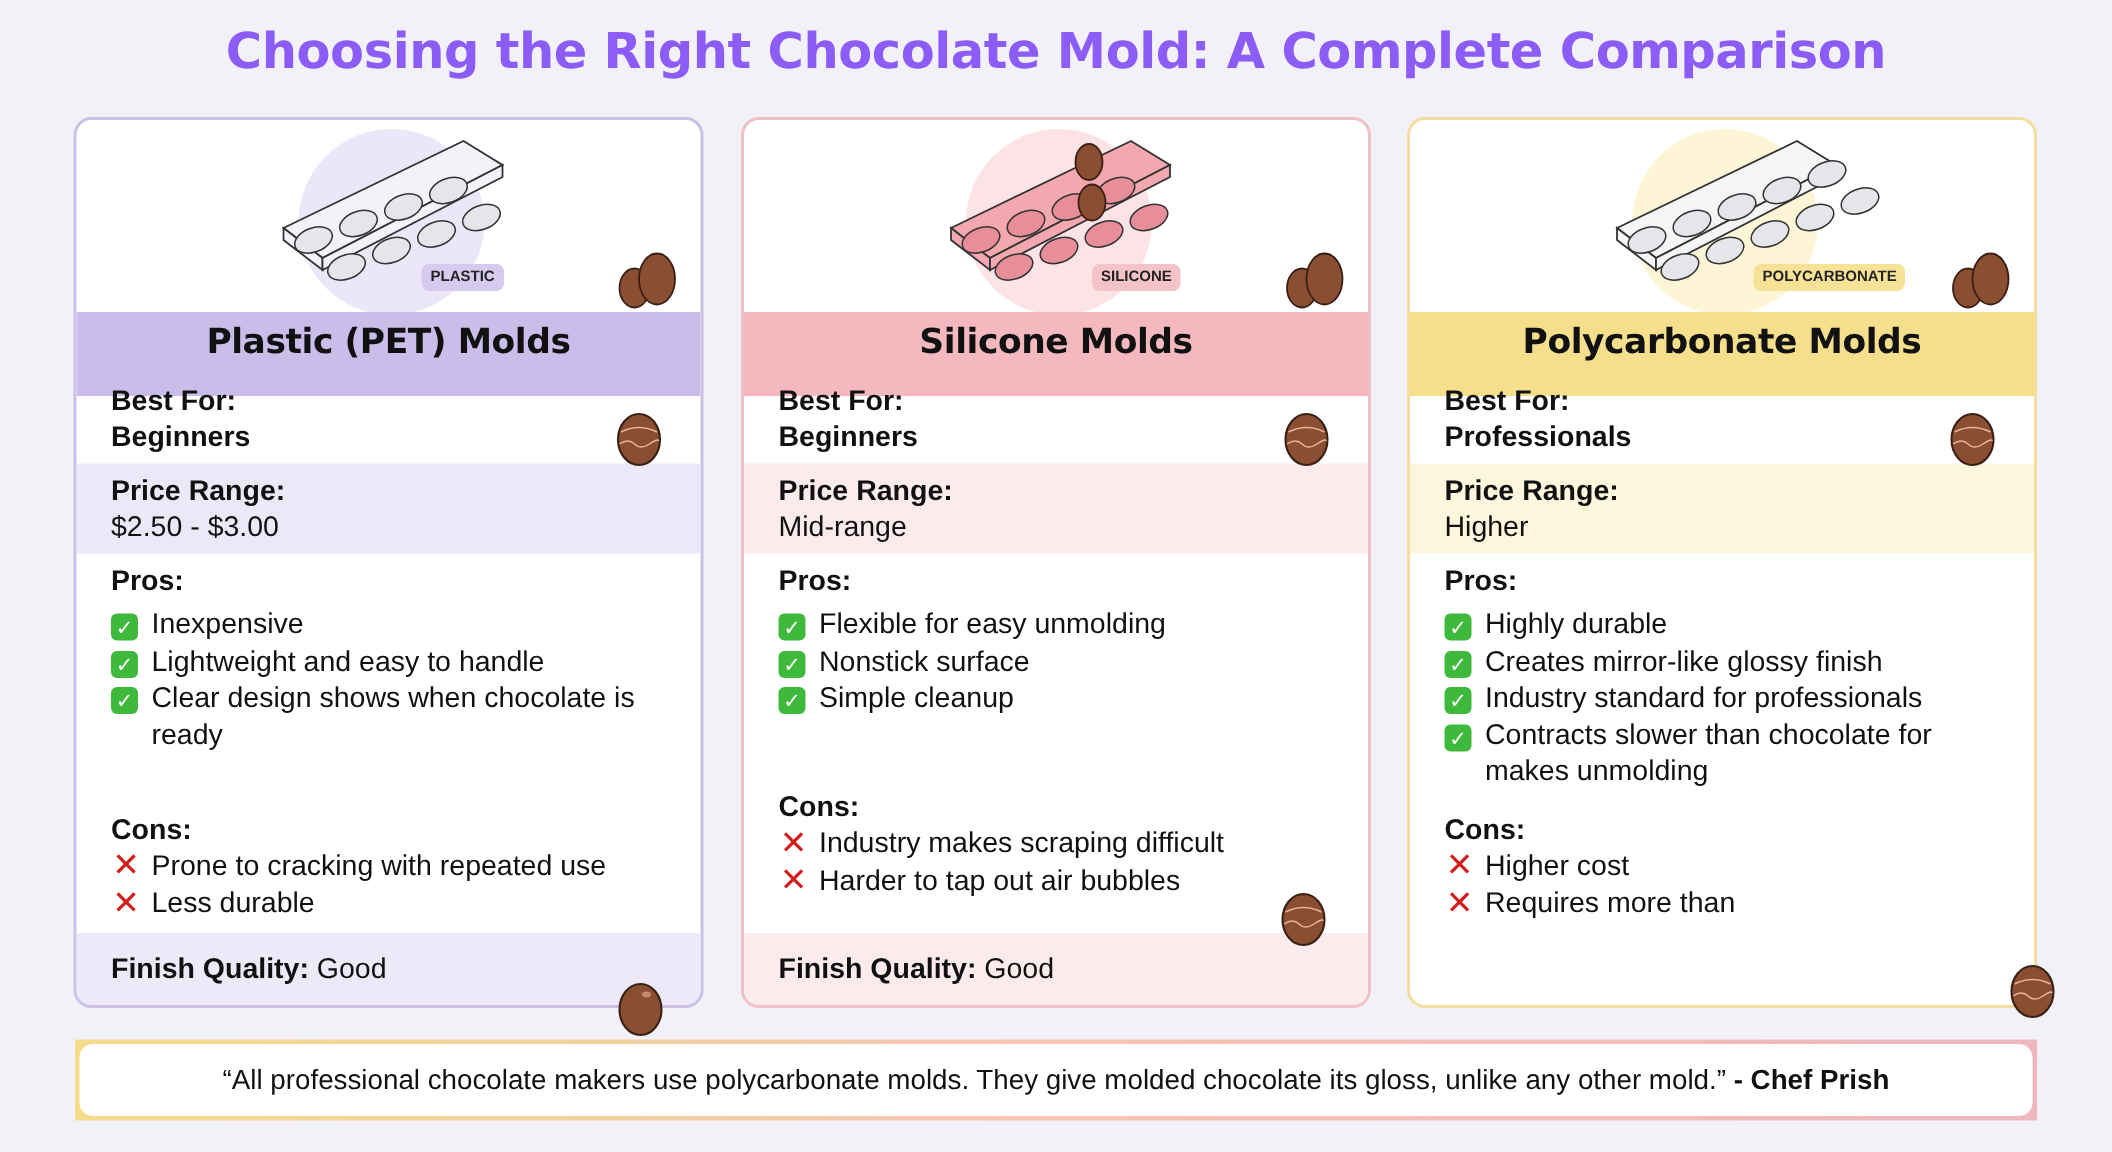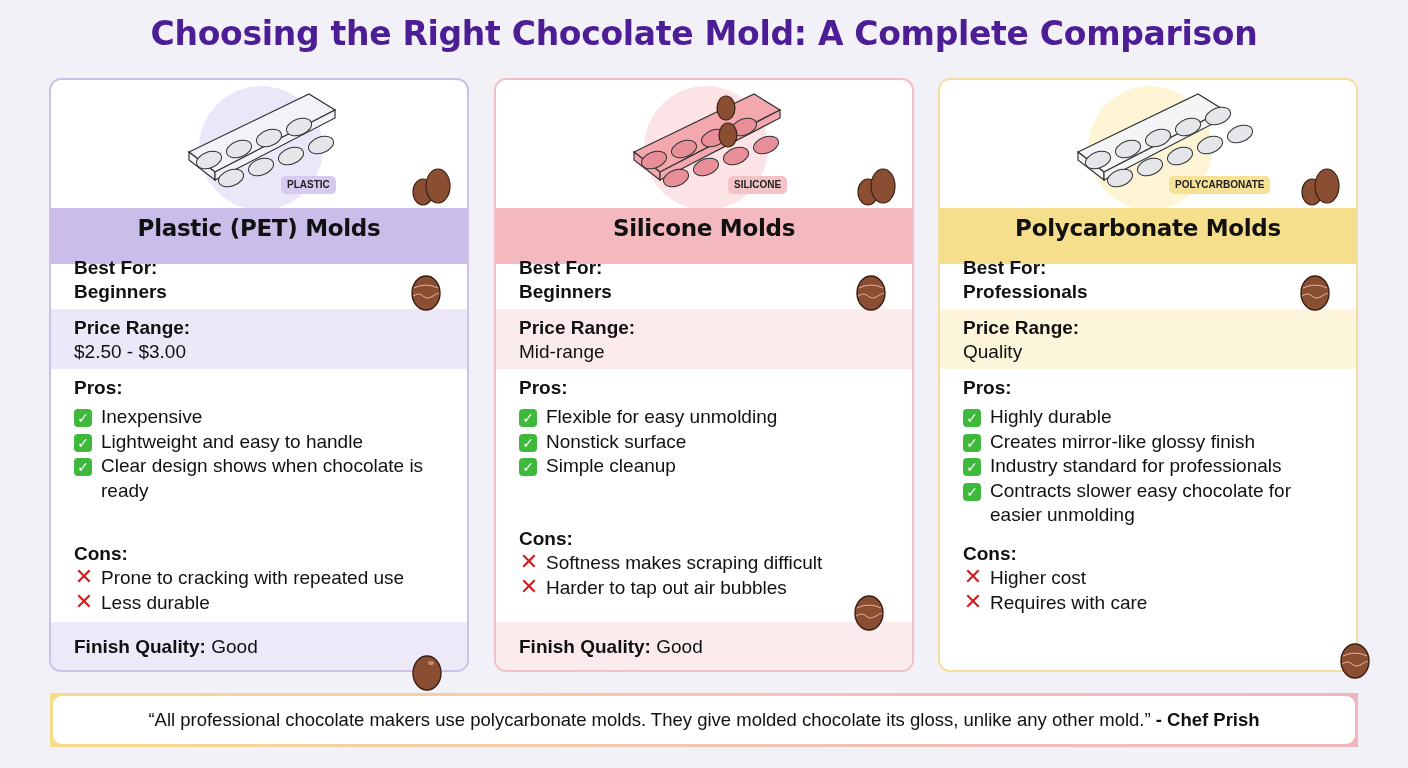--- a/index.html
+++ b/index.html
@@ -6,21 +6,21 @@
   html, body { width: 1408px; height: 768px; overflow: hidden; }
   body {
     background: #f3f1f8;
     font-family: "Liberation Sans", "DejaVu Sans", sans-serif;
     color: #111;
     position: relative;
   }
   .page-title {
     position: absolute; left: 0; top: 14px; width: 1408px;
     text-align: center; font-size: 33px; font-weight: 700;
-    letter-spacing: -0.3px; color: #4c1d95;
+    letter-spacing: -0.3px; color: #8b5cf6;
     font-family: "DejaVu Sans", sans-serif;
   }
   .card {
     position: absolute; top: 78px; width: 420px; height: 594px;
     background: #fff; border-radius: 12px; border: 2px solid;
     overflow: hidden;
   }
   .card.c0 { left: 49px; border-color: #cbc1e6; }
   .card.c1 { left: 494px; border-color: #f0c0c6; }
   .card.c2 { left: 938px; border-color: #f2dea0; }
@@ -192,21 +192,21 @@
         <span class="sec-label">Pros:</span>
         <ul class="list">
           <li><span class="check">✓</span><span>Flexible for easy unmolding</span></li>
           <li><span class="check">✓</span><span>Nonstick surface</span></li>
           <li><span class="check">✓</span><span>Simple cleanup</span></li>
         </ul>
       </div>
       <div class="sec cons">
         <span class="sec-label">Cons:</span>
         <ul class="list">
-          <li><span class="cross">✕</span><span>Softness makes scraping difficult</span></li>
+          <li><span class="cross">✕</span><span>Industry makes scraping difficult</span></li>
           <li><span class="cross">✕</span><span>Harder to tap out air bubbles</span></li>
         </ul>
       </div>
       <div class="sec finish">
         <b>Finish Quality:</b>
         <span>Good</span>
       </div>
       <svg class="egg" style="left:358px;top:192px" width="34" height="40" viewBox="0 0 34 40">
         <ellipse cx="17" cy="21" rx="14" ry="17" fill="#8a4f33" stroke="#3a2014" stroke-width="1.4"></ellipse>
         <path d="M5 16 Q17 10 29 16 M4 24 Q10 20 14 24 T24 24 T30 22" stroke="#e6b59c" stroke-width="1" fill="none"></path>
@@ -237,36 +237,36 @@
         </svg>
         <span class="tag">POLYCARBONATE</span>
       </div>
       <div class="card-header">Polycarbonate Molds</div>
       <div class="sec best">
         <span class="sec-label">Best For:</span>
         <span class="sec-value bold">Professionals</span>
       </div>
       <div class="sec price">
         <span class="sec-label">Price Range:</span>
-        <span class="sec-value">Quality</span>
+        <span class="sec-value">Higher</span>
       </div>
       <div class="sec pros">
         <span class="sec-label">Pros:</span>
         <ul class="list">
           <li><span class="check">✓</span><span>Highly durable</span></li>
           <li><span class="check">✓</span><span>Creates mirror-like glossy finish</span></li>
           <li><span class="check">✓</span><span>Industry standard for professionals</span></li>
-          <li><span class="check">✓</span><span>Contracts slower easy chocolate for easier unmolding</span></li>
+          <li><span class="check">✓</span><span>Contracts slower than chocolate for makes unmolding</span></li>
         </ul>
       </div>
       <div class="sec cons">
         <span class="sec-label">Cons:</span>
         <ul class="list">
           <li><span class="cross">✕</span><span>Higher cost</span></li>
-          <li><span class="cross">✕</span><span>Requires with care</span></li>
+          <li><span class="cross">✕</span><span>Requires more than</span></li>
         </ul>
       </div>
       <svg class="egg" style="left:358px;top:192px" width="34" height="40" viewBox="0 0 34 40">
         <ellipse cx="17" cy="21" rx="14" ry="17" fill="#8a4f33" stroke="#3a2014" stroke-width="1.4"></ellipse>
         <path d="M5 16 Q17 10 29 16 M4 24 Q10 20 14 24 T24 24 T30 22" stroke="#e6b59c" stroke-width="1" fill="none"></path>
       </svg>
     </div>
   </div>
 
 <div class="quote">

